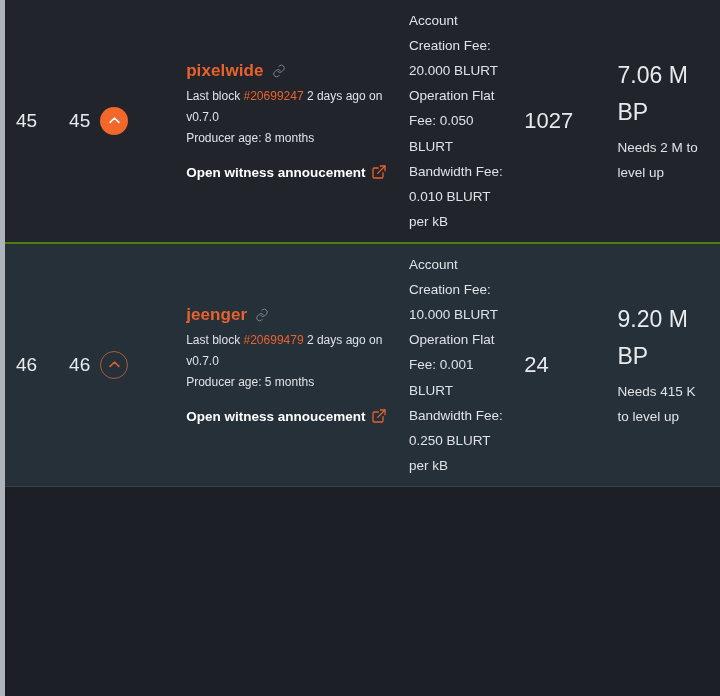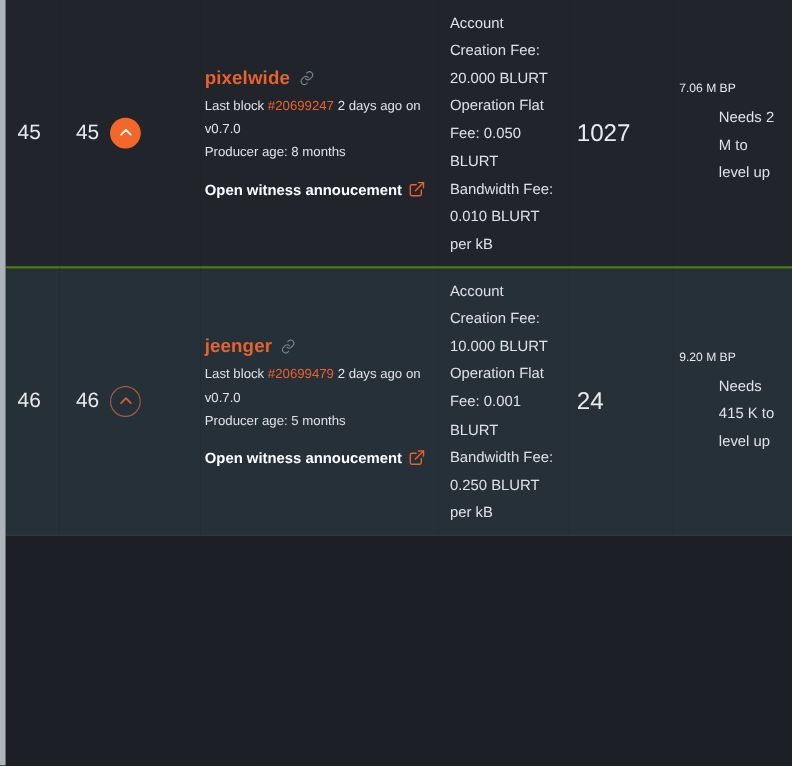--- a/index.html
+++ b/index.html
@@ -180,30 +180,29 @@
     text-align: left;
     padding-left: 6px;
   }
 
   
   .cell-bp {
     padding: 8px 12px 8px 6px;
     line-height: 1.62;
   }
   .bp-amount {
-    font-size: 11px;
+    font-size: 23px;
     color: #e8eaed;
     line-height: 1.62;
   }
   .bp-note {
     font-size: 13.5px;
     color: #dfe2e6;
     line-height: 1.86;
     margin-top: 3px;
-    margin-left: 36px;
   }
 </style>
 </head>
 <body>
 
 <div id="app">
 
   <div class="scrollbar-track">
     <div class="scrollbar-thumb"></div>
   </div>

